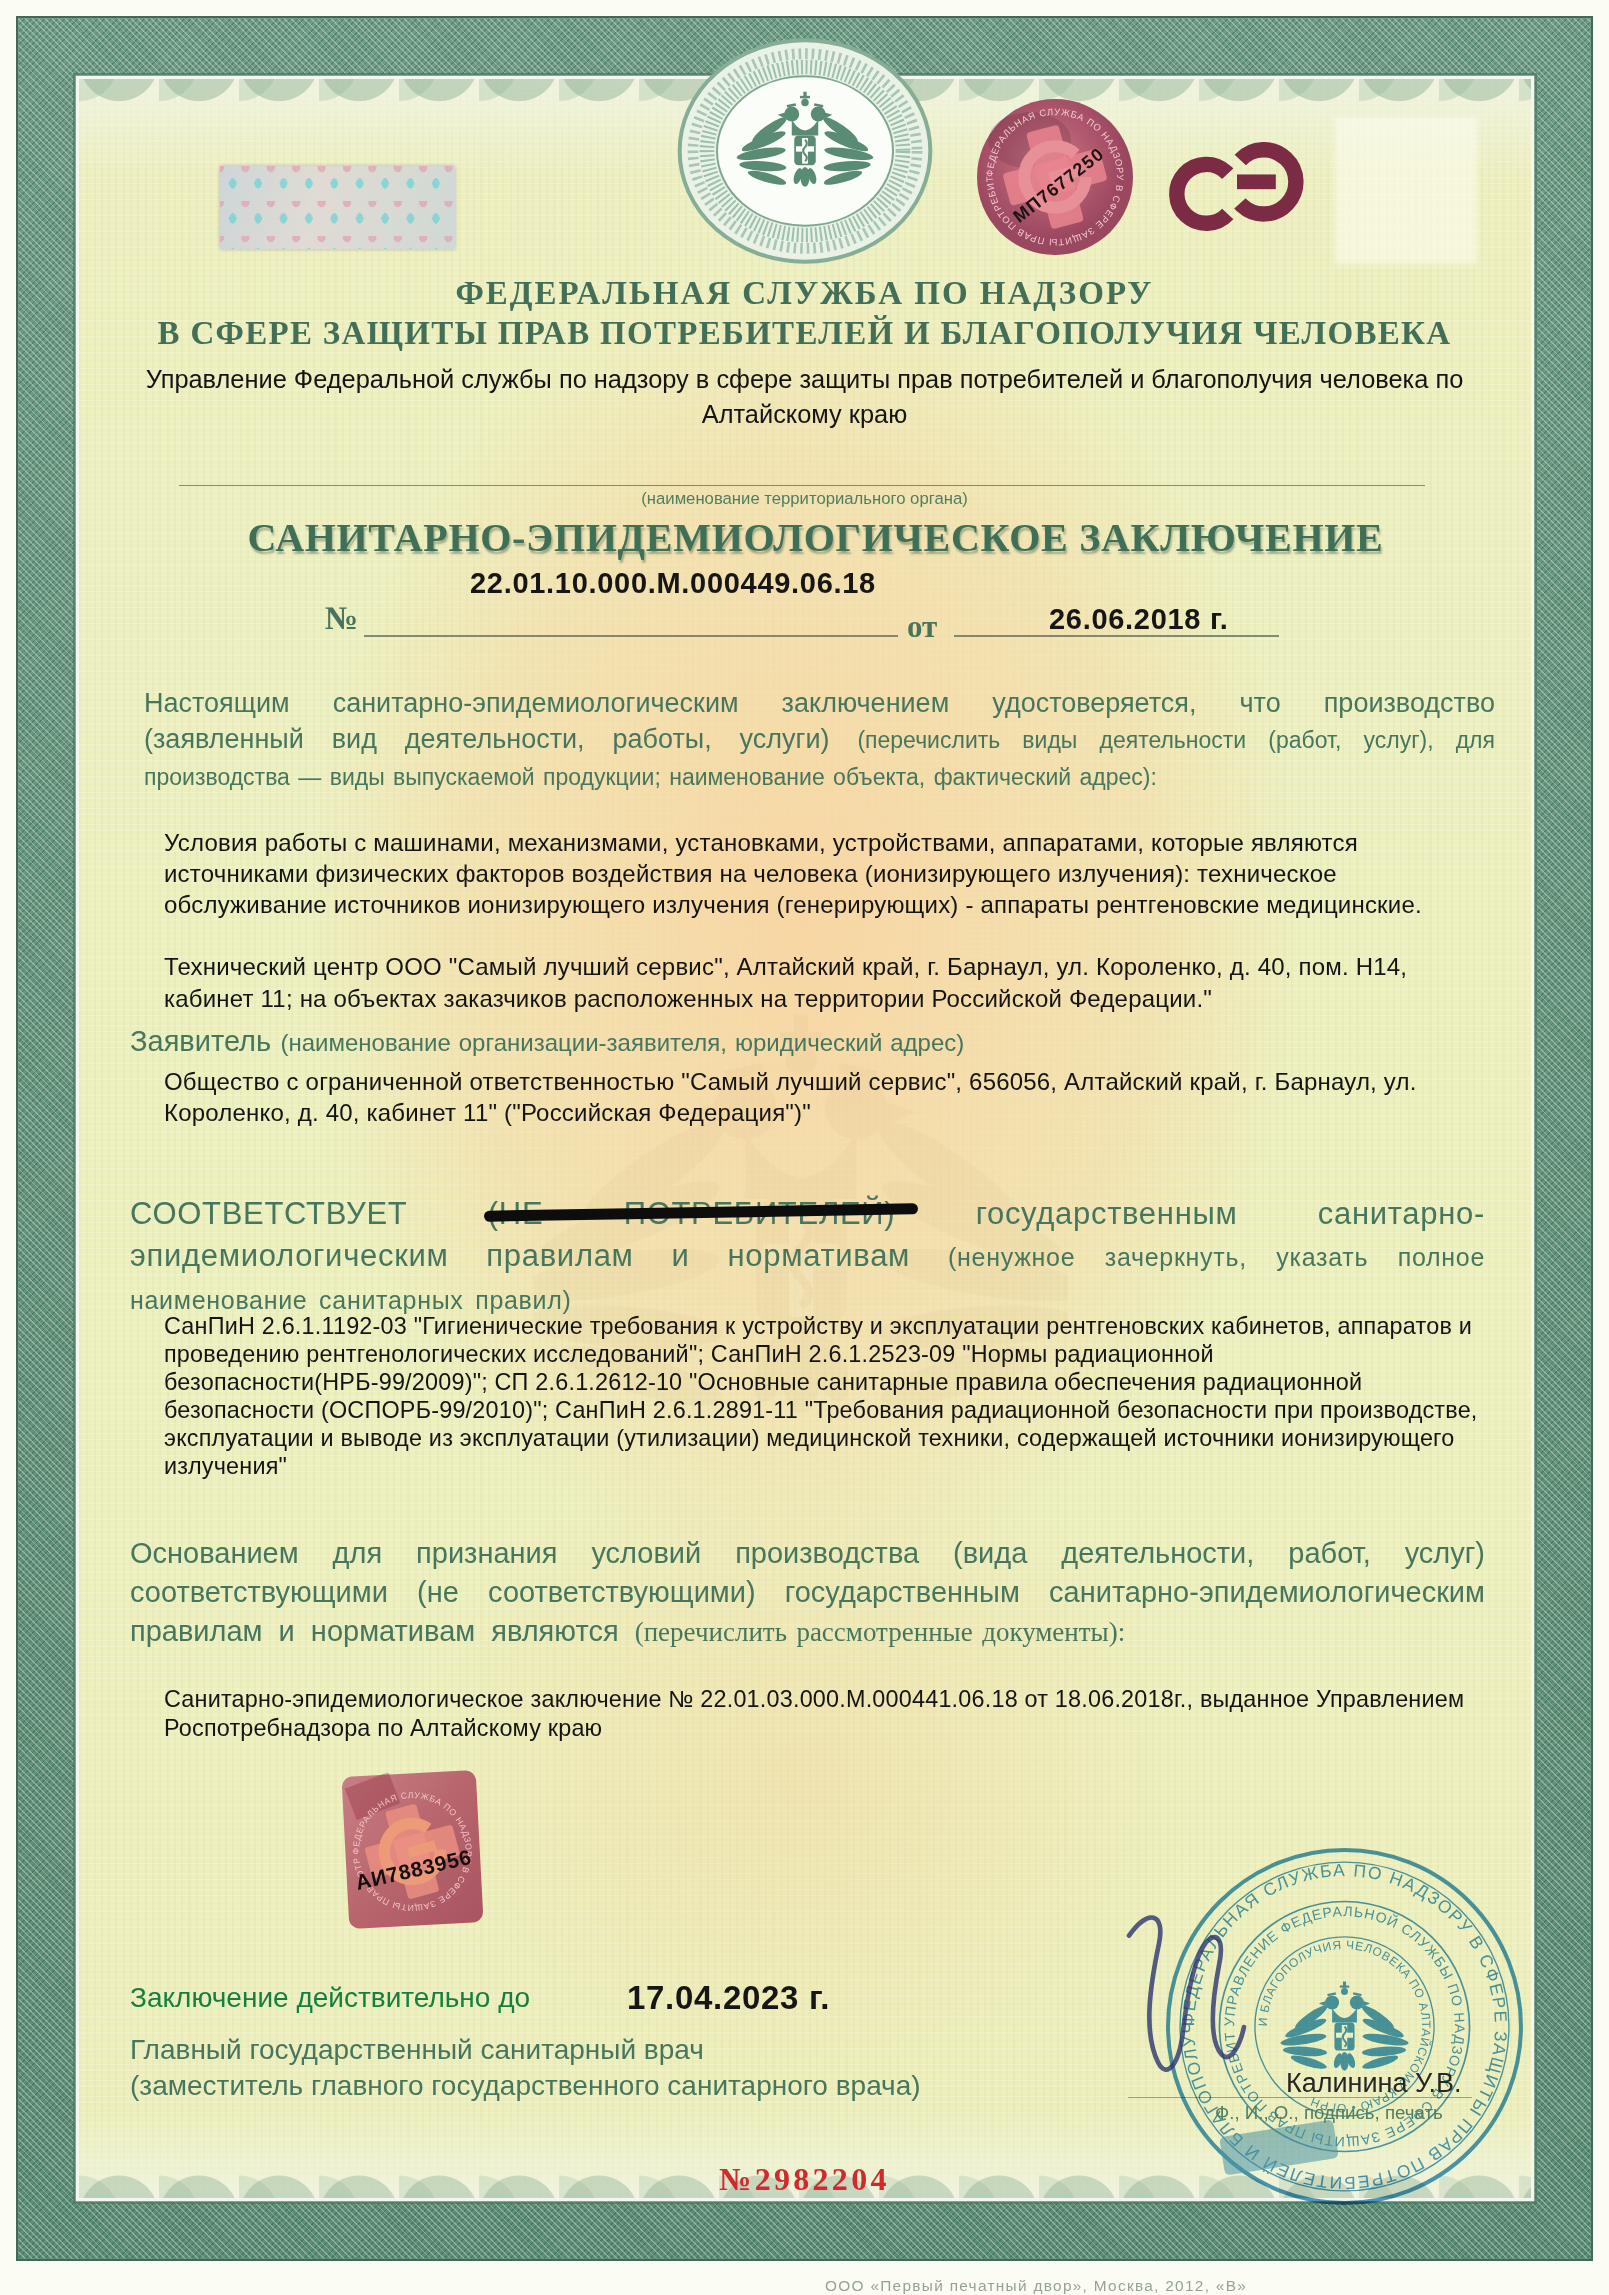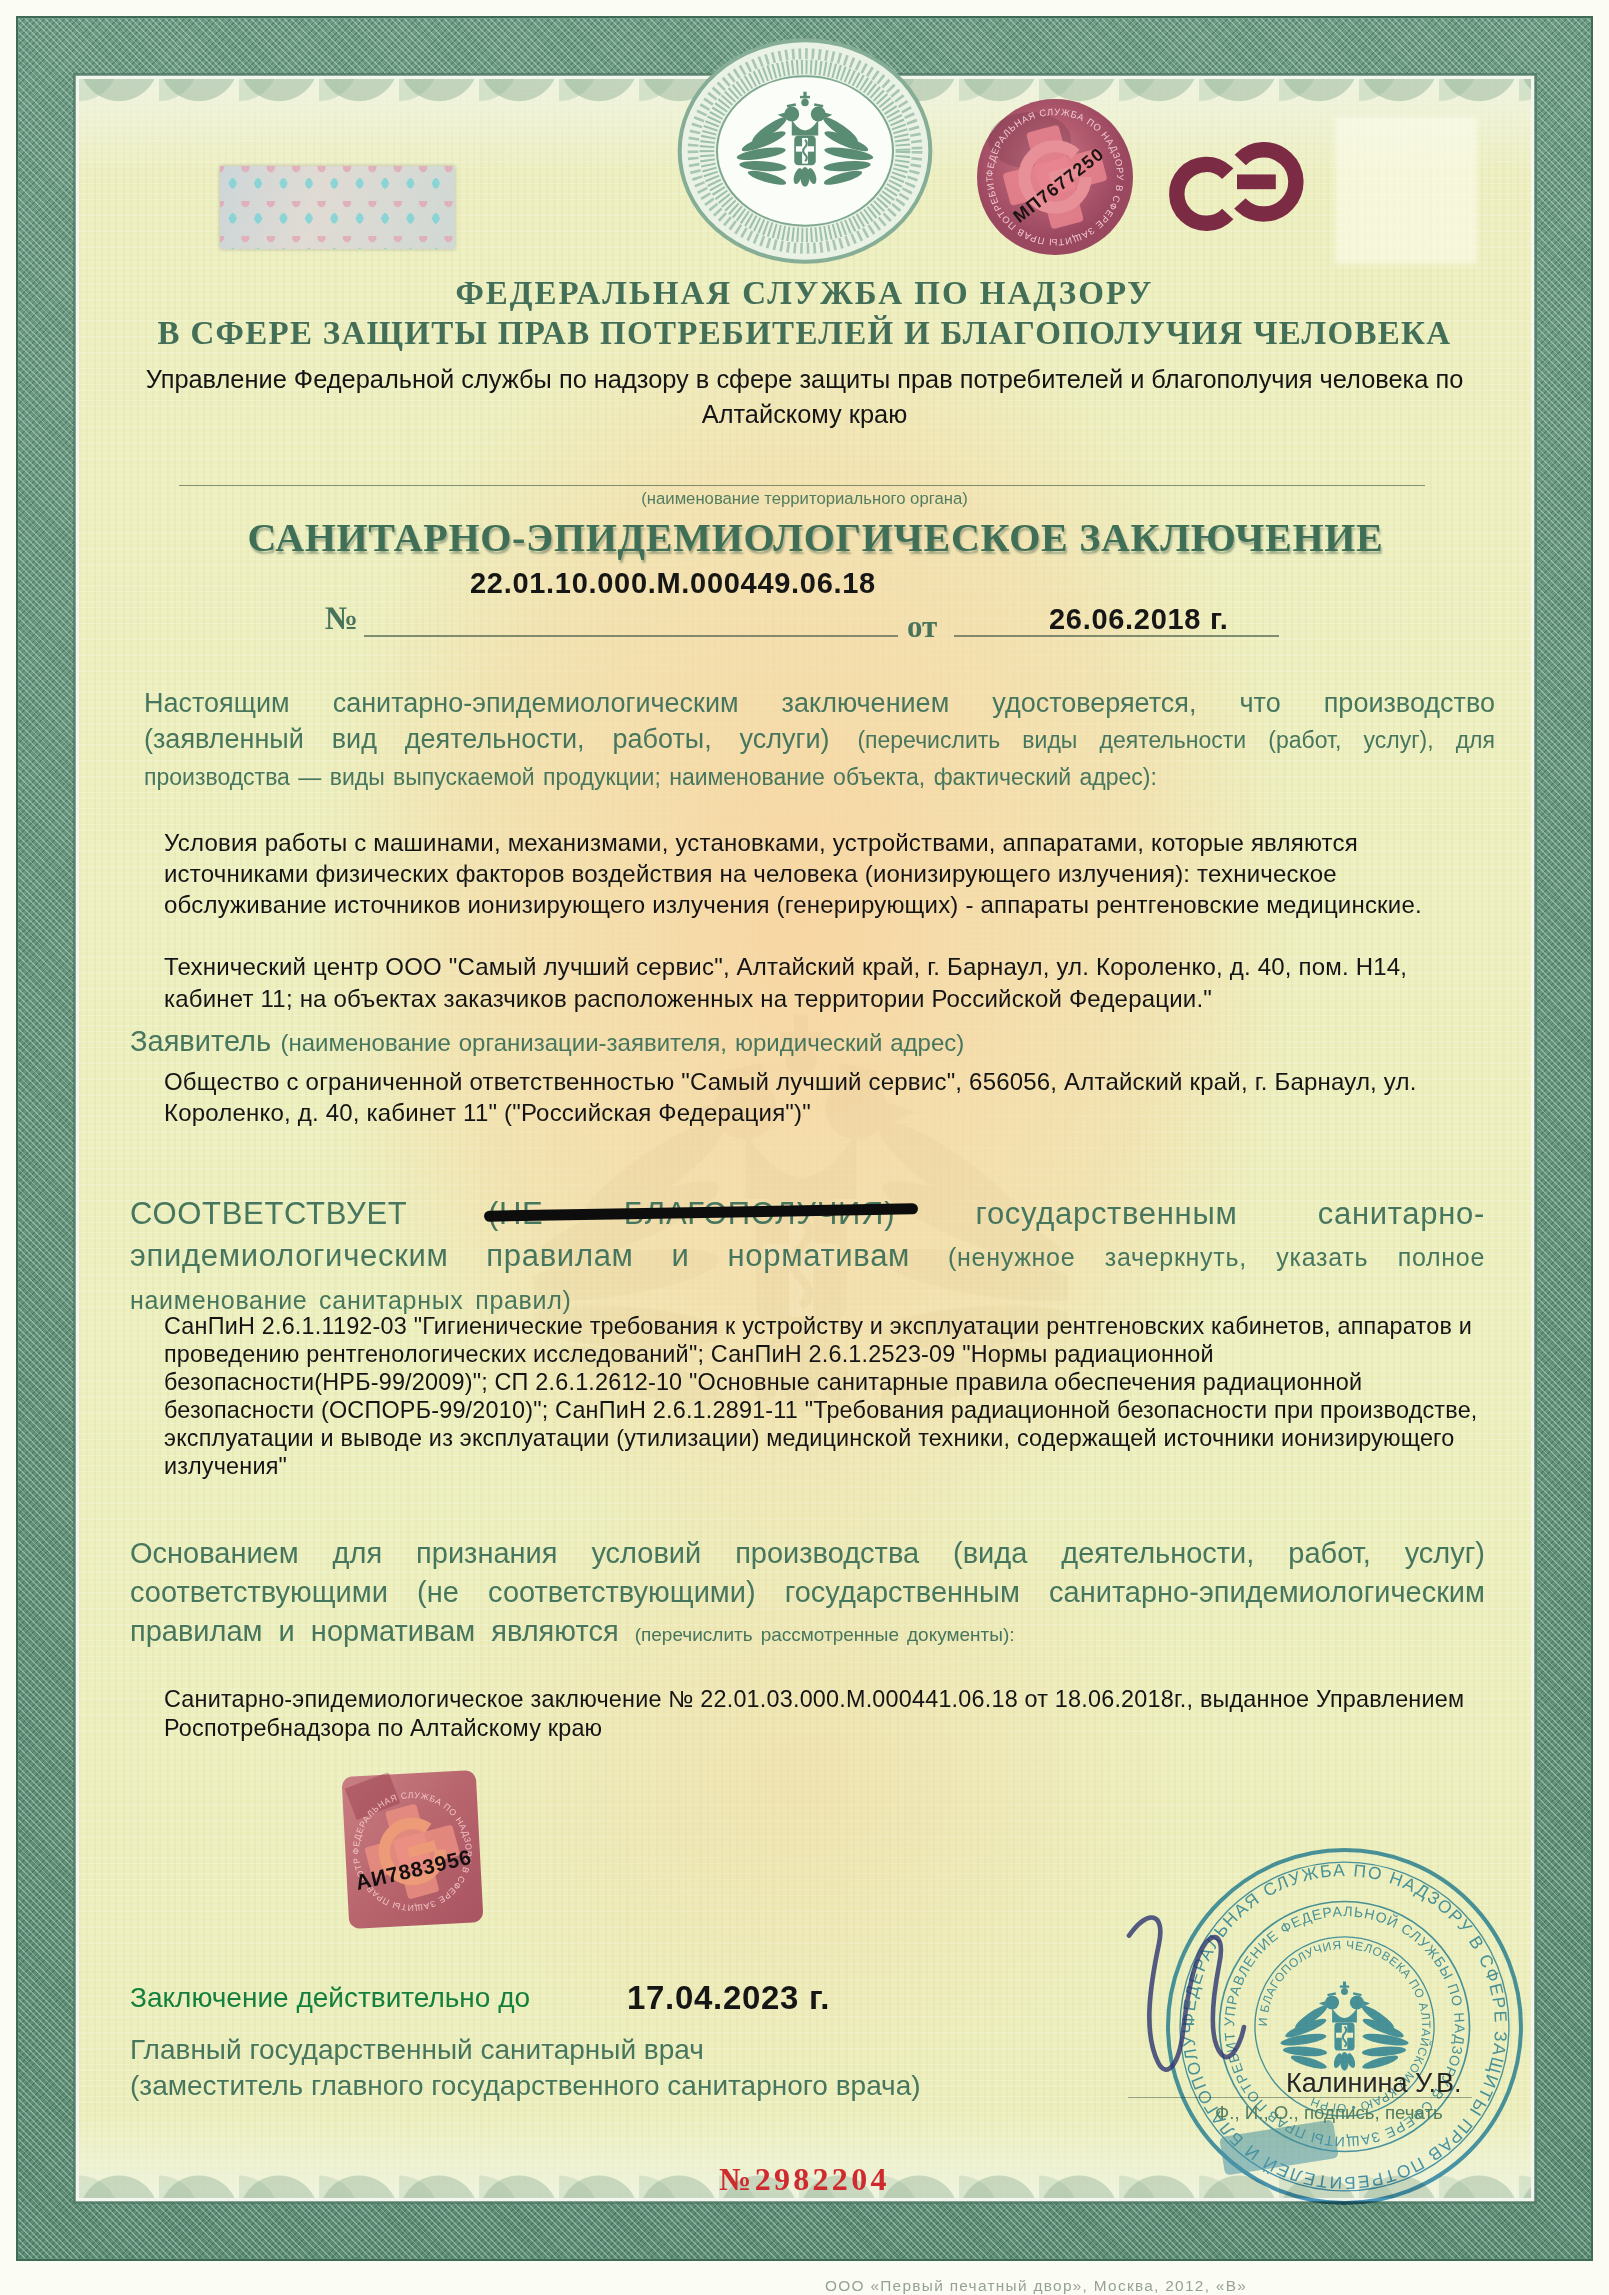--- a/index.html
+++ b/index.html
@@ -72,21 +72,21 @@
   .applicant-row .small{font-size:24px;}
   .applicant-val{left:164px;top:1066px;width:1309px;font-size:24px;line-height:31px;}
   .compliance{left:130px;top:1193px;width:1355px;font-size:31px;line-height:42px;
               word-spacing:10.7px;letter-spacing:0.7px;}
   .compliance .small{font-size:25px;word-spacing:4px;}
   .struck{position:relative;}
   .struck::after{content:"";position:absolute;left:-4px;right:-23px;top:46%;height:11.4px;
     margin-top:-5.3px;background:#0d0d0d;border-radius:6px;transform:rotate(-1deg);}
   .rules{left:164px;top:1312px;width:1329px;font-size:23.4px;line-height:28px;}
   .basis{left:130px;top:1534px;width:1355px;font-size:29px;line-height:39px;word-spacing:8px;}
-  .basis .small{font-size:19px;word-spacing:2.7px;}
+  .basis .small{font-size:27px;word-spacing:2.7px;font-family:Liberation Serif, serif;}
   .documents{left:164px;top:1685px;width:1339px;font-size:23.4px;line-height:29px;}
   .validity-label{position:absolute;left:130px;top:1982px;font-size:28px;color:#15803d;}
   .validity-date{position:absolute;left:627px;top:1979px;font-size:33px;}
   .chief1{position:absolute;left:130px;top:2034px;font-size:28px;color:#47765e;}
   .chief2{position:absolute;left:130px;top:2070px;font-size:28px;color:#47765e;}
   .sign-line{position:absolute;left:1128px;top:2097px;width:344px;height:1.3px;background:rgba(90,110,90,.6);}
   .signer{position:absolute;left:1286px;top:2068px;font-size:27px;color:#262626;z-index:7;}
   .sign-cap{position:absolute;left:1215px;top:2102px;font-size:18.7px;color:#527d5f;z-index:7;}
   .serial{position:absolute;left:0;top:2161px;width:100%;text-align:center;
     font-family:"Liberation Serif",serif;font-weight:bold;font-size:32px;color:#cf2b2e;letter-spacing:3.3px;}
@@ -210,21 +210,21 @@
   <div class="rule" style="left:954px;top:635px;width:325px;height:2px;"></div>
 
   <div class="gpara intro"><span>Настоящим санитарно-эпидемиологическим заключением удостоверяется, что производство (заявленный вид деятельности, работы, услуги) </span><span class="small">(перечислить виды деятельности (работ, услуг), для производства — виды выпускаемой продукции; наименование объекта, фактический адрес):</span></div>
 
   <div class="bpara activity1">Условия работы с машинами, механизмами, установками, устройствами, аппаратами, которые являются источниками физических факторов воздействия на человека (ионизирующего излучения): техническое обслуживание источников ионизирующего излучения (генерирующих) - аппараты рентгеновские медицинские.</div>
   <div class="bpara activity2">Технический центр ООО "Самый лучший сервис", Алтайский край, г. Барнаул, ул. Короленко, д. 40, пом. Н14, кабинет 11; на объектах заказчиков расположенных на территории Российской Федерации."</div>
 
   <div class="gpara applicant-row"><span>Заявитель </span><span class="small">(наименование организации-заявителя, юридический адрес)</span></div>
   <div class="bpara applicant-val">Общество с ограниченной ответственностью "Самый лучший сервис", 656056, Алтайский край, г. Барнаул, ул. Короленко, д. 40, кабинет 11" ("Российская Федерация")"</div>
 
-  <div class="gpara compliance"><span>СООТВЕТСТВУЕТ </span><span class="struck">(НЕ БЛАГОПОЛУЧИЯ)</span><span> государственным санитарно-эпидемиологическим правилам и нормативам </span><span class="small">(ненужное зачеркнуть, указать полное наименование санитарных правил)</span></div>
+  <div class="gpara compliance"><span>СООТВЕТСТВУЕТ </span><span class="struck">(НЕ ПОТРЕБИТЕЛЕЙ)</span><span> государственным санитарно-эпидемиологическим правилам и нормативам </span><span class="small">(ненужное зачеркнуть, указать полное наименование санитарных правил)</span></div>
 
   <div class="bpara rules">СанПиН 2.6.1.1192-03 "Гигиенические требования к устройству и эксплуатации рентгеновских кабинетов, аппаратов и проведению рентгенологических исследований"; СанПиН 2.6.1.2523-09 "Нормы радиационной безопасности(НРБ-99/2009)"; СП 2.6.1.2612-10 "Основные санитарные правила обеспечения радиационной безопасности (ОСПОРБ-99/2010)"; СанПиН 2.6.1.2891-11 "Требования радиационной безопасности при производстве, эксплуатации и выводе из эксплуатации (утилизации) медицинской техники, содержащей источники ионизирующего излучения"</div>
 
   <div class="gpara basis"><span>Основанием для признания условий производства (вида деятельности, работ, услуг) соответствующими (не соответствующими) государственным санитарно-эпидемиологическим правилам и нормативам являются </span><span class="small">(перечислить рассмотренные документы):</span></div>
   <div class="bpara documents">Санитарно-эпидемиологическое заключение № 22.01.03.000.М.000441.06.18 от 18.06.2018г., выданное Управлением Роспотребнадзора по Алтайскому краю</div>
 
   <div class="holo-square">
     <svg viewBox="0 0 205 232" style="position:absolute;left:0;top:0;width:100%;height:100%;">
       <defs>
         <linearGradient id="hsg" x1="0" y1="0" x2="1" y2="1">

